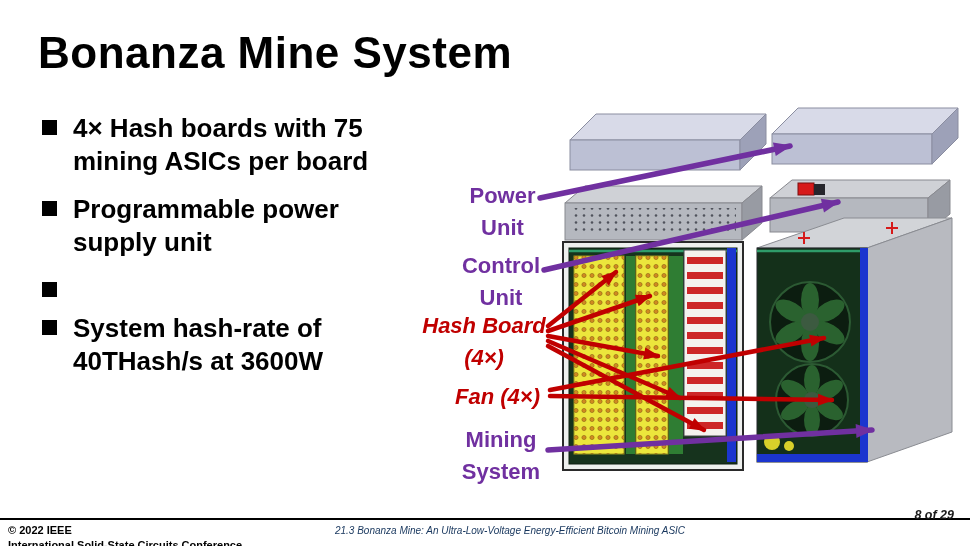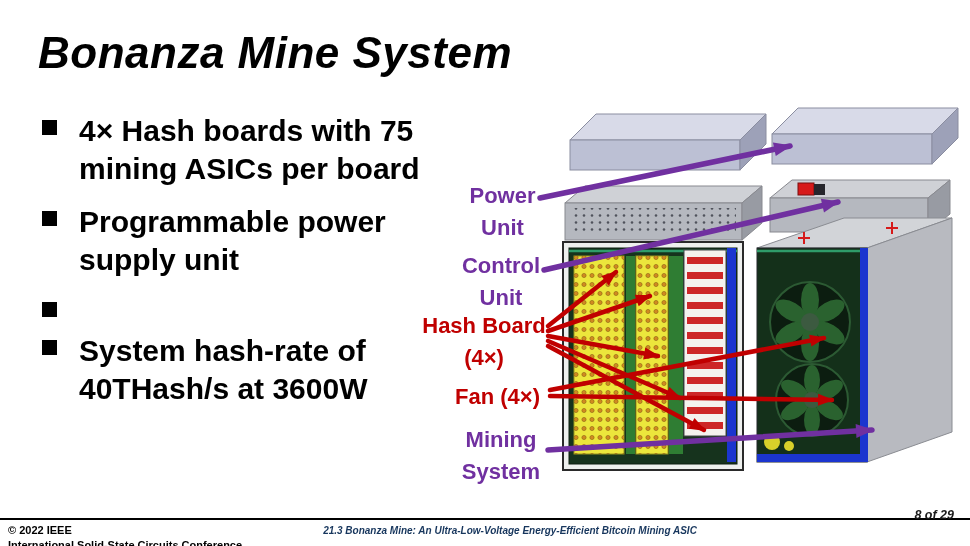--- a/index.html
+++ b/index.html
@@ -2,41 +2,41 @@
 <html><head>
 <meta charset="utf-8">
 <style>
   html,body{margin:0;padding:0;background:#e8e8e8;}
   .slide{
     position:relative;width:970px;height:546px;background:#ffffff;overflow:hidden;
     font-family:"Liberation Sans", sans-serif;color:#000;
   }
   .slide-title{
     position:absolute;left:38px;top:28px;margin:0;
-    font-size:44px;font-weight:bold;letter-spacing:0.5px;color:#000;font-style:italic;
+    font-size:44px;font-weight:bold;letter-spacing:0.5px;color:#000;
   }
   ul.bullets{position:absolute;left:40px;top:112px;width:405px;list-style:none;margin:0;padding:0;}
   ul.bullets li{display:flex;align-items:flex-start;margin:0 0 15px 0;
-    font-size:30px;font-weight:bold;line-height:1.27;gap:6px;}
+    font-size:26px;font-weight:bold;line-height:1.27;}
   .bullet-marker{flex:none;width:15px;height:15px;background:#000;margin:8px 16px 0 2px;}
   .bullet-text{white-space:pre-line;}
   .figure-svg{position:absolute;left:420px;top:100px;}
   .dlabel{position:absolute;font-weight:bold;font-size:22px;line-height:1.45;
     text-align:center;white-space:pre-line;}
   .dlabel.purple{color:#7030A0;}
-  .dlabel.red{color:#C00000;}
+  .dlabel.red{color:#C00000;font-style:italic;}
   .lbl-power{left:455px;top:180px;width:95px;}
   .lbl-control{left:452px;top:250px;width:98px;}
   .lbl-hash{left:420px;top:310px;width:128px;}
   .lbl-fan{left:445px;top:381px;width:105px;}
   .lbl-mining{left:450px;top:424px;width:102px;}
   .footer-divider{position:absolute;left:0;right:0;top:518px;border-top:2px solid #000;height:0;}
   .footer-left{position:absolute;left:8px;top:523px;font-size:11px;font-weight:bold;line-height:1.35;color:#000;}
   .footer-center{position:absolute;left:250px;width:520px;top:525px;text-align:center;
-    font-size:10px;font-weight:bold;font-style:italic;color:#17365D;}
+    font-size:10px;font-weight:normal;font-style:italic;color:#17365D;}
   .footer-right{position:absolute;right:16px;top:508px;font-size:12.5px;font-weight:bold;font-style:italic;color:#1a1a1a;}
 </style>
 </head>
 <body>
 
 <div class="slide">
 
   <h1 class="slide-title">Bonanza Mine System</h1>
 
   <ul class="bullets">

